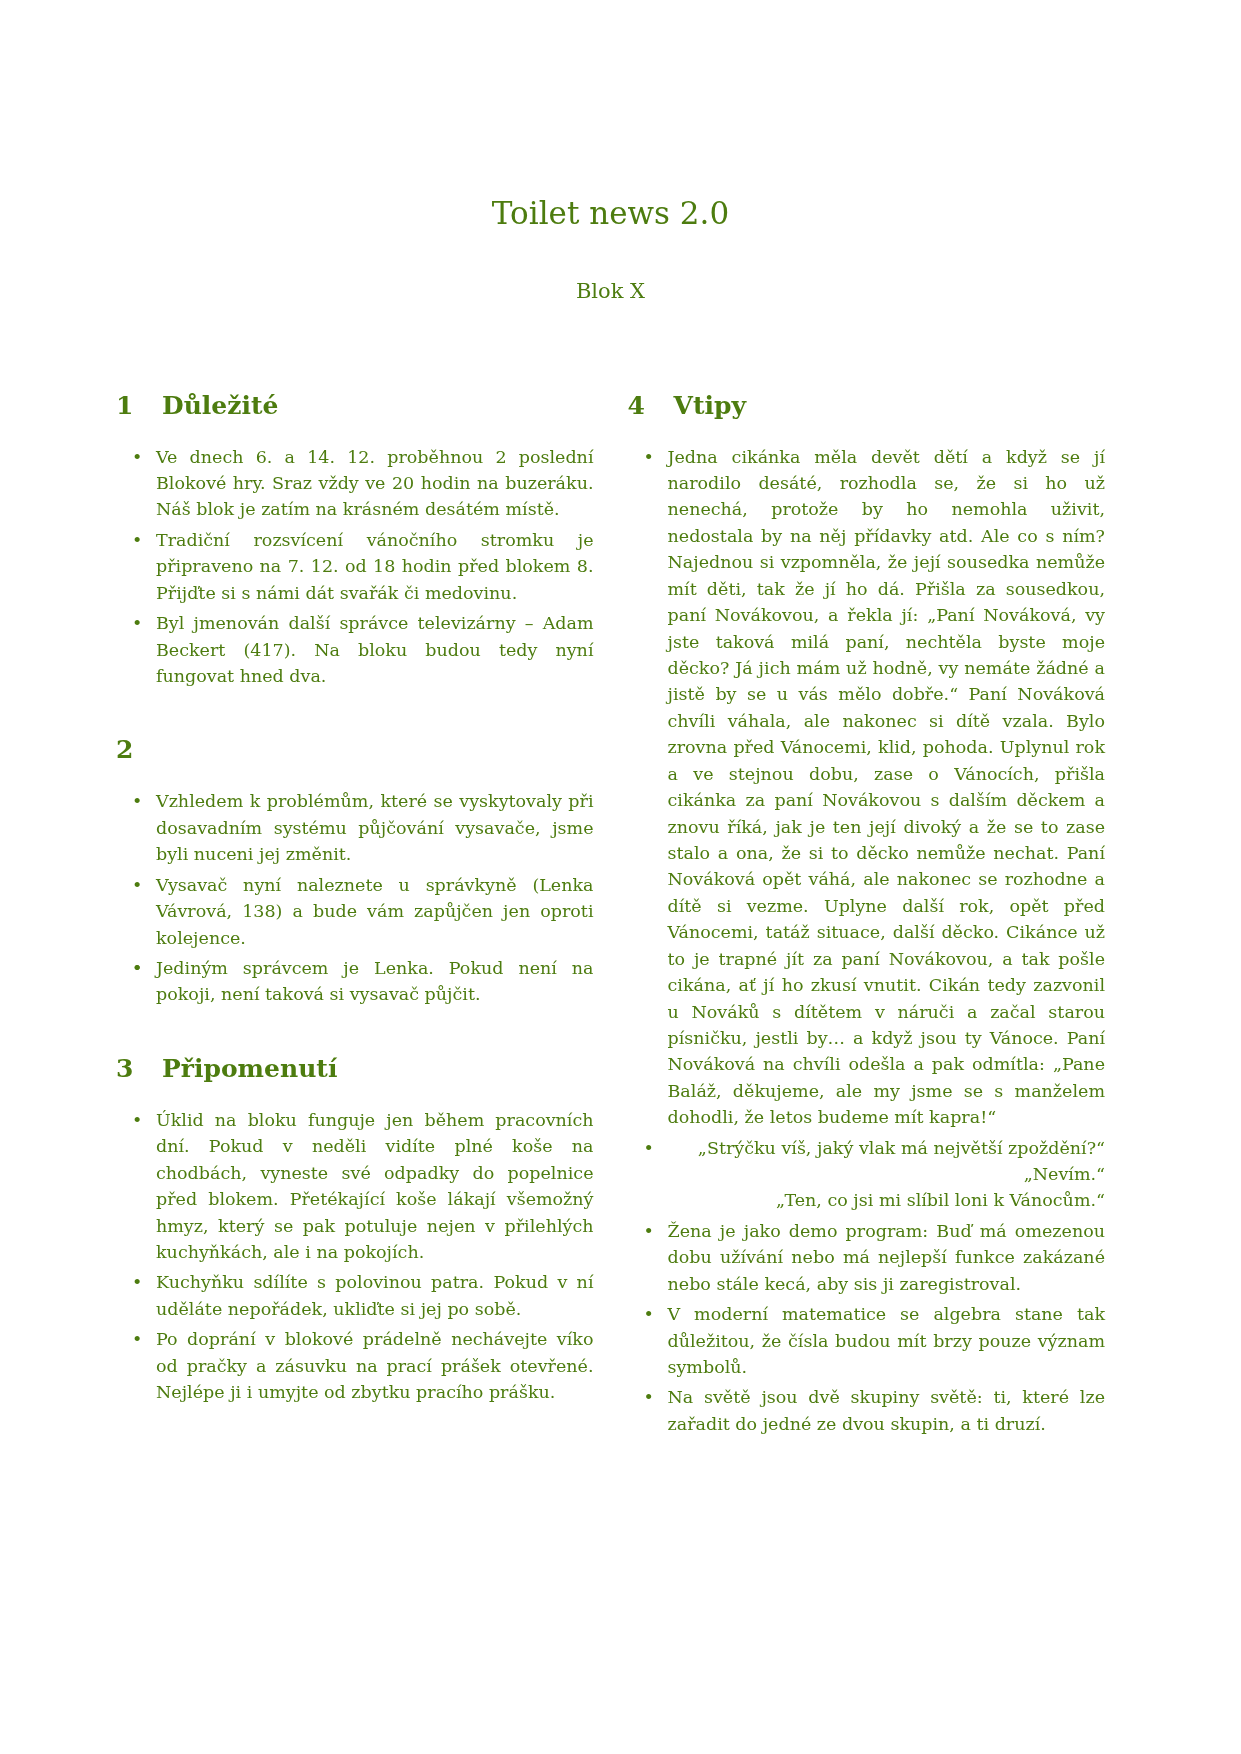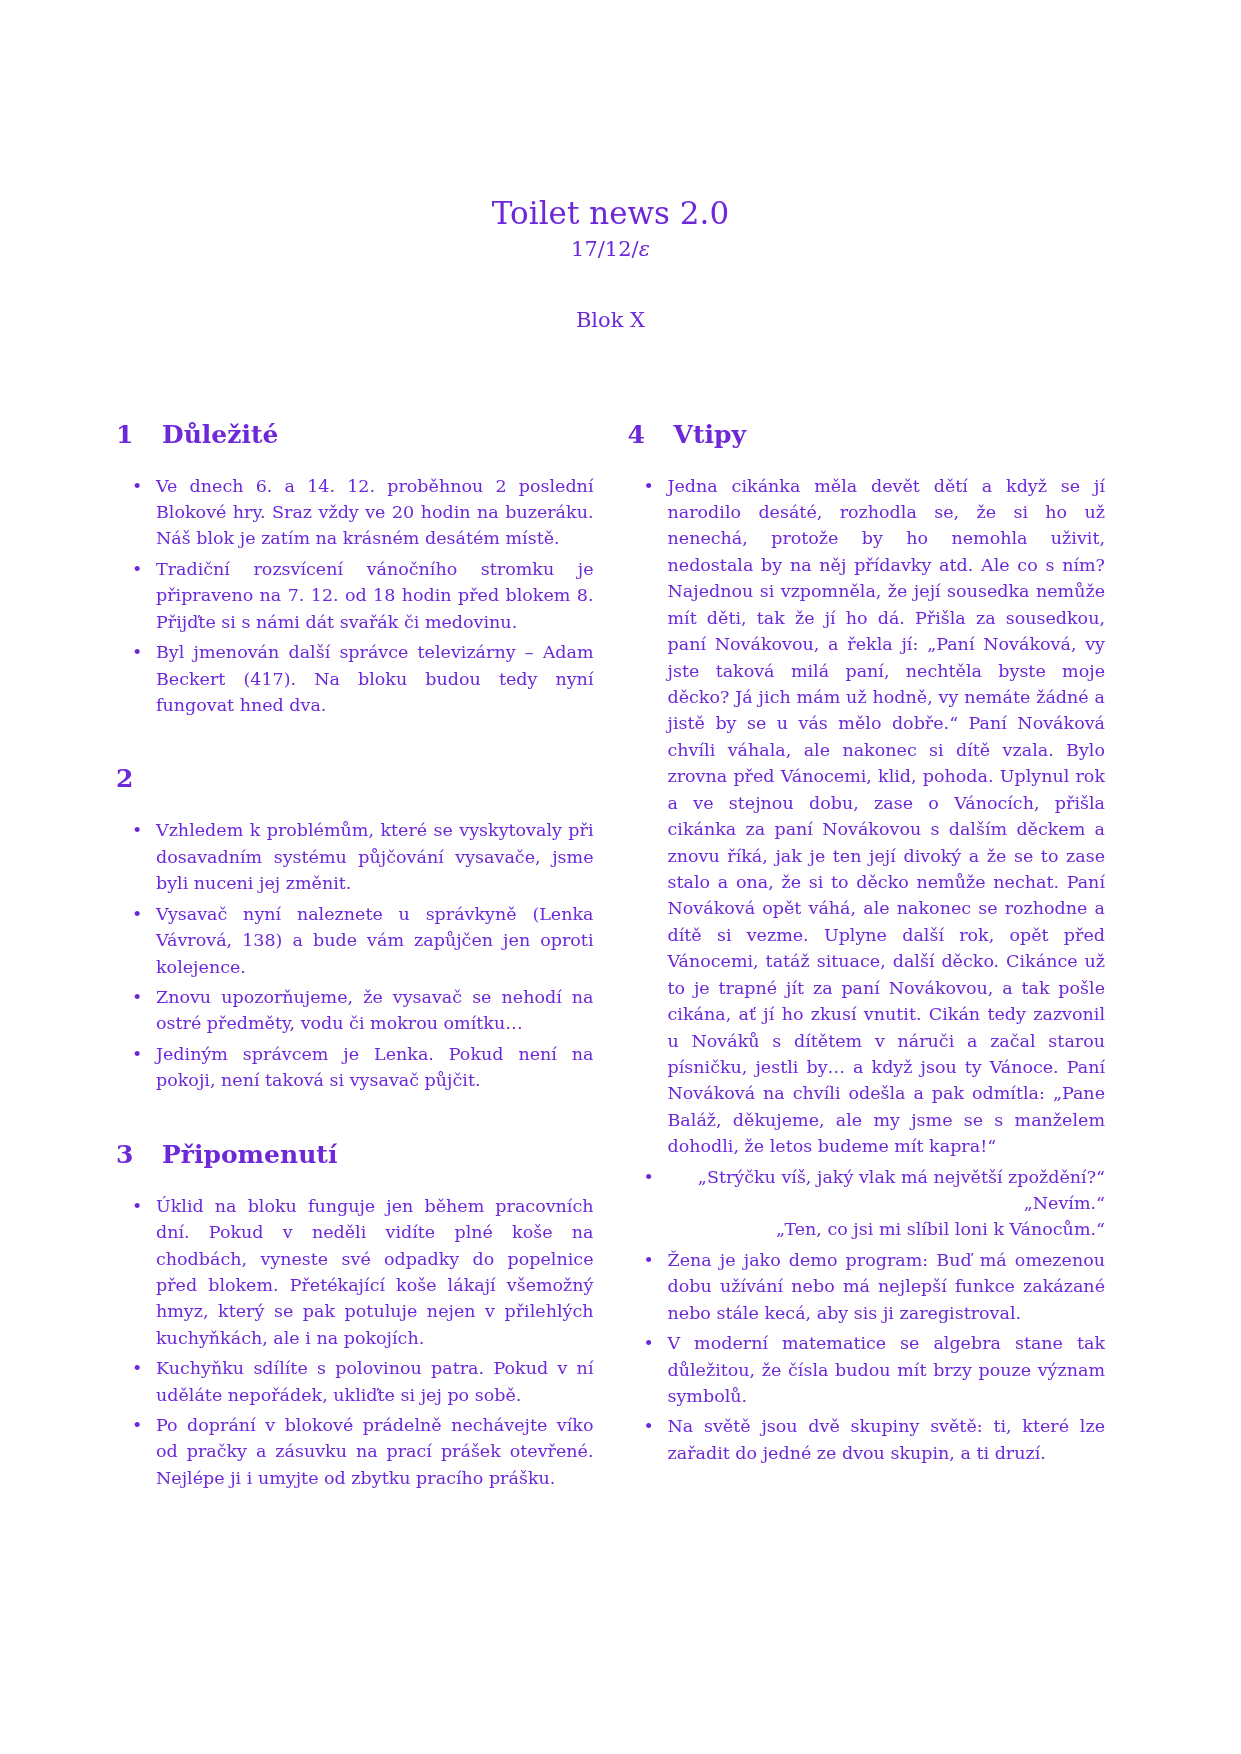--- a/index.html
+++ b/index.html
@@ -5,21 +5,21 @@
   html, body {
     margin: 0;
     padding: 0;
     background: #ffffff;
   }
   .page {
     position: relative;
     width: 1221px;
     height: 1754px;
     background: #ffffff;
-    color: #6d28d9;
+    color: #4d7c0f;
     font-family: "DejaVu Serif", "Liberation Serif", serif;
     box-sizing: border-box;
     overflow: hidden;
   }
   .title-block {
     padding-top: 196px;
     text-align: center;
   }
   .doc-title {
     font-size: 31px;
@@ -80,21 +80,20 @@
     text-align: right;
   }
 </style>
 </head>
 <body>
 
 <div class="page">
 
   <div class="title-block">
     <div class="doc-title">Toilet news 2.0</div>
-    <div class="doc-date"><span>17/12/</span><span class="eps">ε</span></div>
     <div class="doc-author">Blok X</div>
   </div>
 
   <div class="content">
 
     <div class="column">
 
       <section>
         <h2 class="sec-head">
           <span class="sec-num">1</span>
@@ -124,21 +123,20 @@
           <li class="bullet">
             <span class="marker">•</span>
             <span class="btext">Vzhledem k problémům, které se vyskytovaly při dosavadním systému půjčování vysavače, jsme byli nuceni jej změnit.</span>
           </li>
           <li class="bullet">
             <span class="marker">•</span>
             <span class="btext">Vysavač nyní naleznete u správkyně (Lenka Vávrová, 138) a bude vám zapůjčen jen oproti kolejence.</span>
           </li>
           <li class="bullet">
             <span class="marker">•</span>
-            <span class="btext">Znovu upozorňujeme, že vysavač se nehodí na ostré předměty, vodu či mokrou omítku…</span>
           </li>
           <li class="bullet">
             <span class="marker">•</span>
             <span class="btext">Jediným správcem je Lenka. Pokud není na pokoji, není taková si vysavač půjčit.</span>
           </li>
         </ul>
       </section>
 
       <section>
         <h2 class="sec-head">

